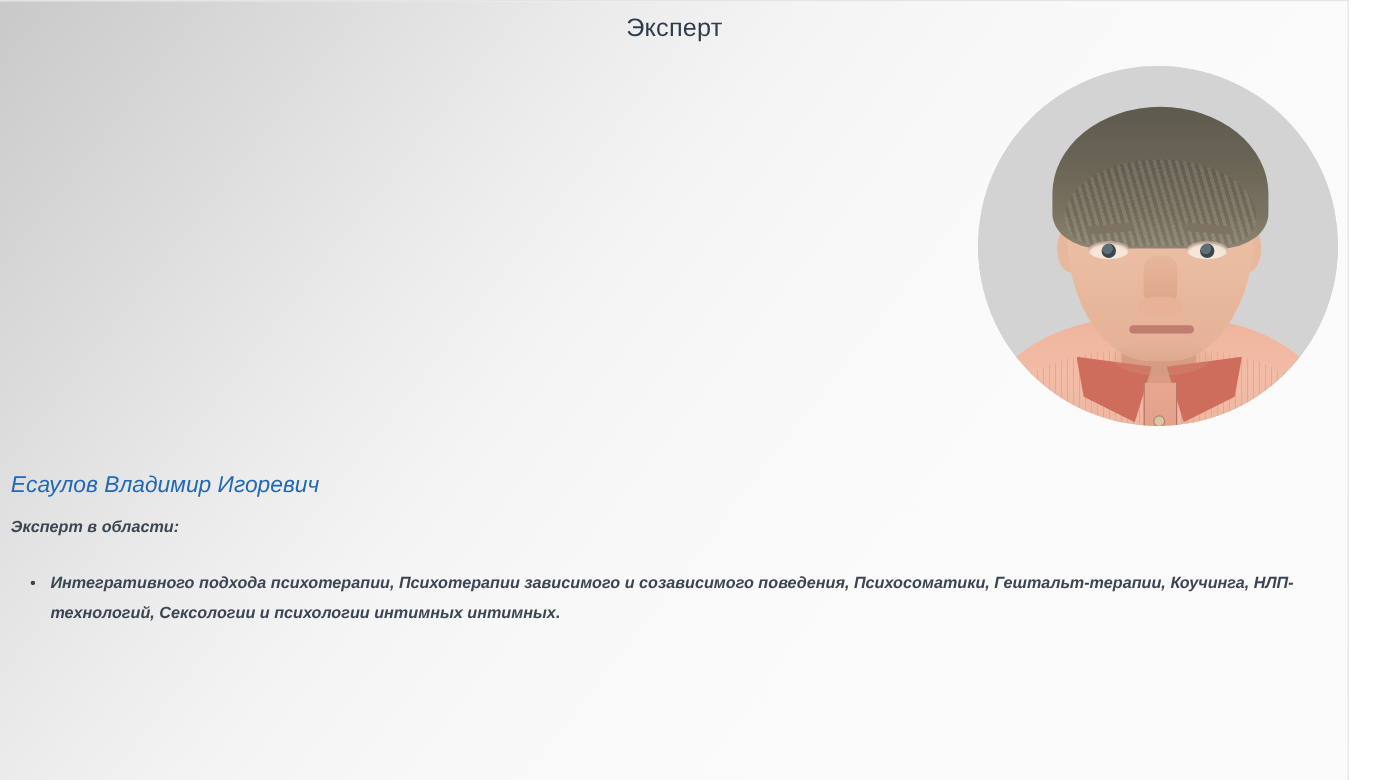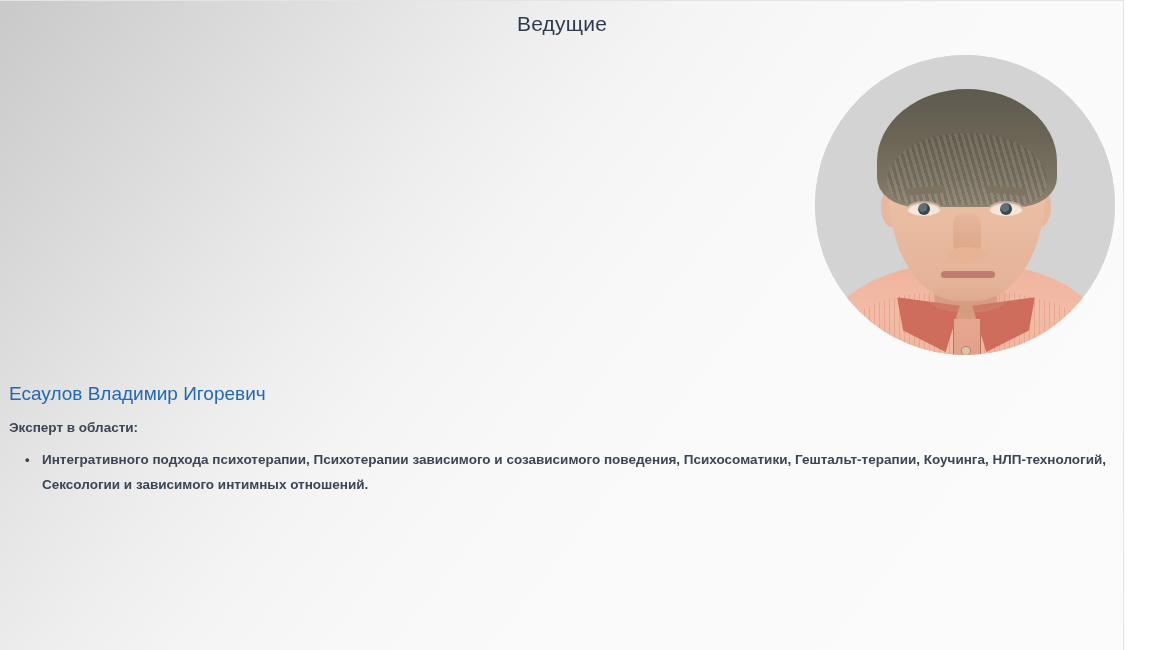--- a/index.html
+++ b/index.html
@@ -237,40 +237,41 @@
     left: 112px; top: 228px;
     width: 82px; height: 30px;
     border-radius: 50%;
     background: linear-gradient(180deg, rgba(231,178,149,.0), rgba(205,150,122,.35));
   }
 
   
   .bio {
     position: absolute;
     left: 9px;
-    top: 380px;
+    top: 391px;
     width: 1108px;
+    font-style: italic;
   }
   .bio-name {
     display: block;
     font-size: 19px;
     line-height: 26px;
     font-weight: 400;
     color: #2268b3;
     text-decoration: none;
     margin: 0 0 10px 0;
   }
   .bio-line {
     font-size: 13.5px;
     line-height: 21px;
     font-weight: bold;
     color: #3b4553;
     margin: 0 0 16px 0;
   }
-  .bio-line.tight { margin-bottom: 9px; }
+  .bio-line.tight { margin-bottom: 24px; }
   .bio-list {
     margin: 0 0 16px 0;
     padding-left: 33px;
     list-style: none;
   }
   .bio-list li {
     position: relative;
     font-size: 13.5px;
     line-height: 25px;
     font-weight: bold;
@@ -291,21 +292,21 @@
     color: #3b4553;
     margin: 0;
     width: 1107px;
   }
 </style>
 </head>
 <body>
 
 <div class="page">
 
-  <div class="section-title">Ведущие</div>
+  <div class="section-title">Эксперт</div>
 
   <div class="portrait-wrap">
     <div class="portrait">
       <div class="ph-bg"></div>
 
       <div class="ph-shoulders"></div>
       <div class="ph-shirt-stripes"></div>
       <div class="ph-neck"></div>
       <div class="ph-collar-l"></div>
       <div class="ph-collar-r"></div>
@@ -332,18 +333,18 @@
     </div>
   </div>
 
   <div class="bio">
     <a href="#" class="bio-name">Есаулов Владимир Игоревич</a>
 
 
     <p class="bio-line tight">Эксперт в области:</p>
 
     <ul class="bio-list">
-      <li>Интегративного подхода психотерапии, Психотерапии зависимого и созависимого поведения, Психосоматики, Гештальт-терапии, Коучинга, НЛП-технологий, Сексологии и зависимого интимных отношений.</li>
+      <li>Интегративного подхода психотерапии, Психотерапии зависимого и созависимого поведения, Психосоматики, Гештальт-терапии, Коучинга, НЛП-технологий, Сексологии и психологии интимных интимных.</li>
     </ul>
 
   </div>
 
 </div>
 
 </body></html>

